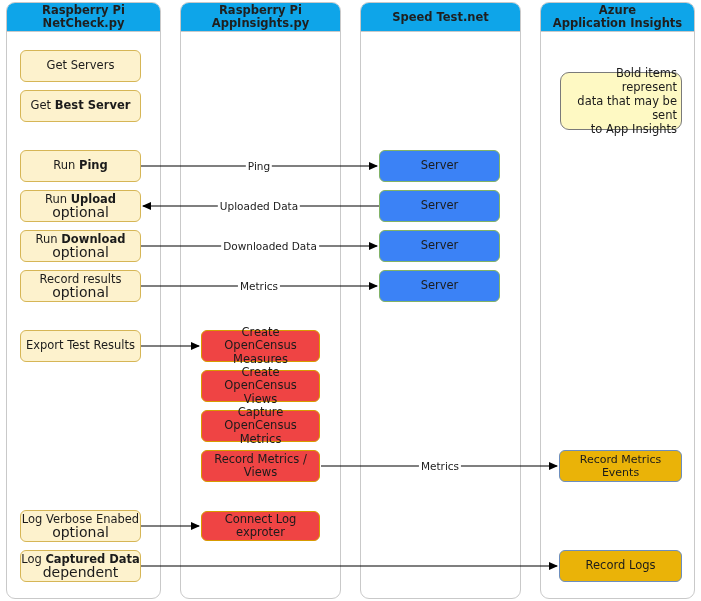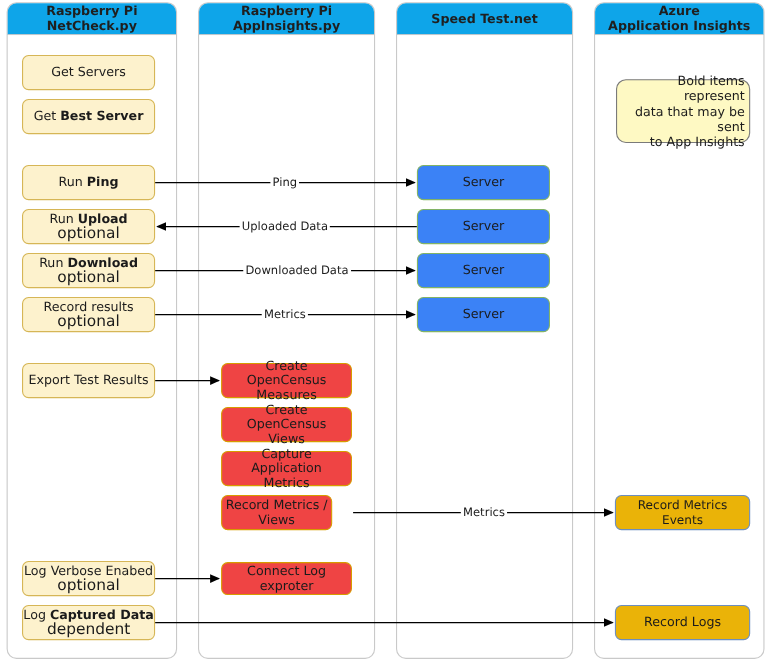--- a/index.html
+++ b/index.html
@@ -188,24 +188,24 @@
     <span class="l1"><span>Log </span><b>Captured Data</b></span>
     <span class="l2">dependent</span>
   </div>
 
   <div class="node n-orange" style="left:201px;top:330px;width:119px;height:32px;white-space:pre-line;">Create OpenCensus
 Measures</div>
 
   <div class="node n-orange" style="left:201px;top:370px;width:119px;height:32px;white-space:pre-line;">Create OpenCensus
 Views</div>
 
-  <div class="node n-orange" style="left:201px;top:410px;width:119px;height:32px;white-space:pre-line;">Capture Application
+  <div class="node n-orange" style="left:201px;top:410px;width:119px;height:32px;white-space:pre-line;">Capture OpenCensus
 Metrics</div>
 
-  <div class="node n-orange" style="left:201px;top:450px;width:101px;height:32px;white-space:pre-line;">Record Metrics /
+  <div class="node n-orange" style="left:201px;top:450px;width:119px;height:32px;white-space:pre-line;">Record Metrics /
 Views</div>
 
   <div class="node n-orange" style="left:201px;top:511px;width:119px;height:30px;white-space:pre-line;">Connect Log exproter</div>
 
   <div class="node n-green" style="left:379px;top:150px;width:121px;height:32px;">Server</div>
   <div class="node n-green" style="left:379px;top:190px;width:121px;height:32px;">Server</div>
   <div class="node n-green" style="left:379px;top:230px;width:121px;height:32px;">Server</div>
   <div class="node n-green" style="left:379px;top:270px;width:121px;height:32px;">Server</div>
 
   <div class="note" style="left:560px;top:72px;width:122px;height:58px;">Bold items represent

